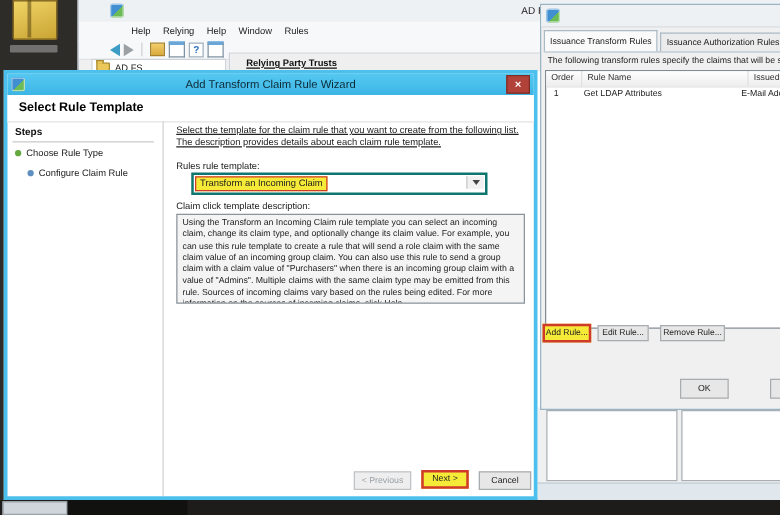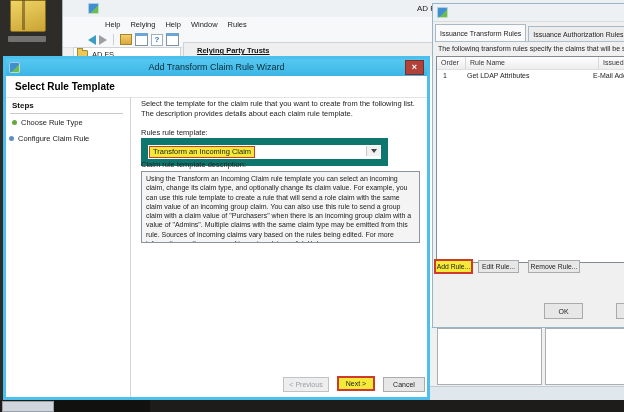--- a/index.html
+++ b/index.html
@@ -143,39 +143,39 @@
                 font-size:9px;line-height:12px;text-align:center;font-weight:bold;">×</div>
   </div>
 
   <div class="abs" style="left:0;top:38px;width:124px;bottom:0;border-right:1px solid #d2d2d2;">
     <span style="position:absolute;left:6px;top:4px;font-size:8px;font-weight:bold;color:#111;">Steps</span>
     <div style="position:absolute;left:4px;top:16px;width:113px;height:1px;background:#c9c9c9;"></div>
     <div class="abs" style="left:6px;top:21px;display:flex;align-items:center;">
       <span class="step-dot" style="background:#63a83f;"></span>
       <span class="wiz-label">Choose Rule Type</span>
     </div>
-    <div class="abs" style="left:3px;top:37px;display:flex;align-items:center;">
+    <div class="abs" style="left:16px;top:37px;display:flex;align-items:center;">
       <span class="step-dot" style="background:#5e8fc0;"></span>
       <span class="wiz-label">Configure Claim Rule</span>
     </div>
   </div>
 
   <div class="abs" style="left:125px;top:38px;right:0;bottom:0;">
-    <div style="position:absolute;left:10px;top:2px;width:286px;font-size:7.5px;line-height:9.5px;color:#222;">Select the template for the claim rule that you want to create from the following list. The description provides details about each claim rule template.</div>
+    <div style="position:absolute;left:10px;top:2px;width:286px;font-size:7.5px;line-height:9.5px;color:#222;text-decoration:underline;">Select the template for the claim rule that you want to create from the following list. The description provides details about each claim rule template.</div>
     <span class="wiz-label" style="position:absolute;left:10px;top:31px;">Rules rule template:</span>
 
-    <div class="abs" style="left:10px;top:41px;width:233px;height:14px;background:#fff;border:7px solid #0f766e;">
+    <div class="abs" style="left:22px;top:41px;width:233px;height:14px;background:#fff;border:2px solid #0f766e;">
       <span style="position:absolute;left:1px;top:1px;height:10px;padding:0 3px;background:#f6ea39;border:1px solid #cf3a2a;
                    font-size:7.5px;line-height:10px;color:#1c1c1c;white-space:nowrap;">Transform an Incoming Claim</span>
       <span class="abs" style="right:1px;top:1px;width:13px;height:10px;background:#f1f1f1;border-left:1px solid #c8c8c8;
                    display:flex;align-items:center;justify-content:center;">
         <span style="width:0;height:0;border-left:3px solid transparent;border-right:3px solid transparent;border-top:4px solid #444;"></span>
       </span>
     </div>
-    <span class="wiz-label" style="position:absolute;left:10px;top:63px;">Claim rule template description:</span>
+    <span class="wiz-label" style="position:absolute;left:10px;top:63px;">Claim click template description:</span>
     <div style="position:absolute;left:10px;top:74px;width:269px;height:66px;background:#f4f4f4;border:1px solid #8b949c;
                 padding:2px 4px;font-size:7px;line-height:9.3px;color:#222;overflow:hidden;">Using the Transform an Incoming Claim rule template you can select an incoming claim, change its claim type, and optionally change its claim value. For example, you can use this rule template to create a rule that will send a role claim with the same claim value of an incoming group claim. You can also use this rule to send a group claim with a claim value of "Purchasers" when there is an incoming group claim with a value of "Admins". Multiple claims with the same claim type may be emitted from this rule. Sources of incoming claims vary based on the rules being edited. For more information on the sources of incoming claims, click Help.</div>
   </div>
 
   <div class="btn disabled" style="left:277px;top:318px;width:44px;height:13px;">&lt; Previous</div>
   <div class="btn annot" style="left:331px;top:317px;width:34px;height:11px;">Next &gt;</div>
   <div class="btn" style="left:377px;top:318px;width:40px;height:13px;">Cancel</div>
 </div>
 
 <div class="abs" style="left:0;top:400px;width:624px;height:12px;background:#1d1c1b;z-index:5;">

